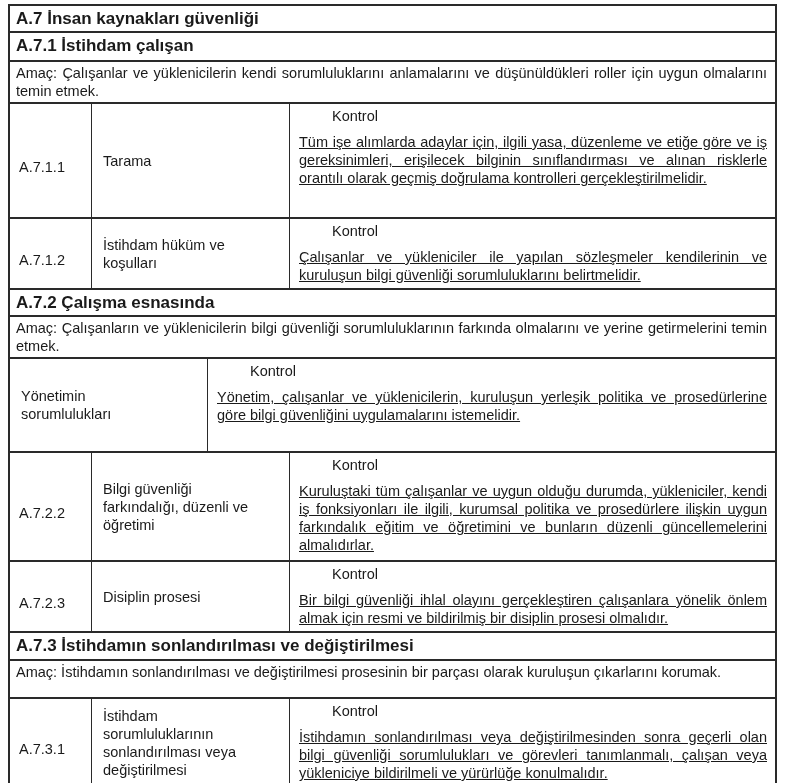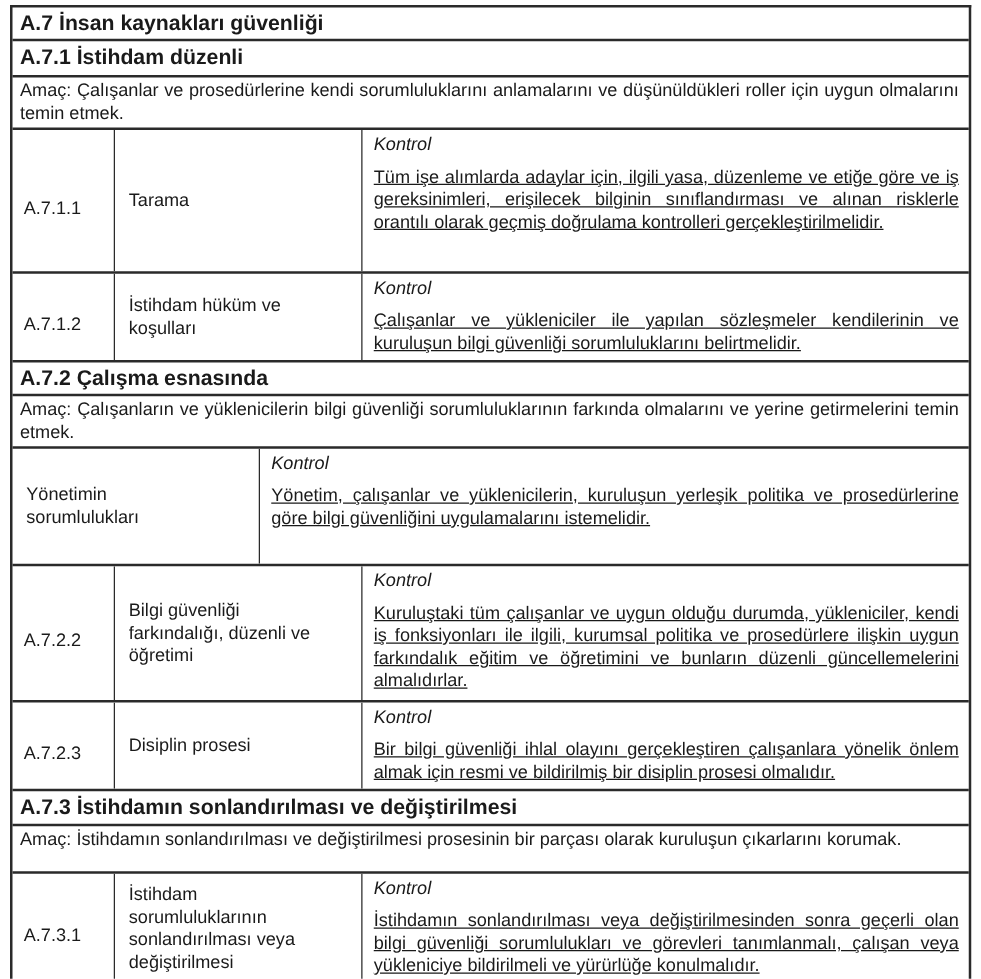--- a/index.html
+++ b/index.html
@@ -36,38 +36,38 @@
   .c2{
     width:198px;flex:0 0 198px;box-sizing:border-box;
     border-right:1.5px solid #2a2a2a;
     display:flex;align-items:center;
     padding:2px 30px 2px 11px;font-size:14.5px;line-height:18px;
   }
   .c3{
     flex:1 1 auto;box-sizing:border-box;
     padding:2px 8px 4px 9px;font-size:14.5px;line-height:18px;
   }
-  .klabel{font-style:italic;padding-top:1px;}
+  .klabel{padding-top:1px;margin-left:33px;}
   .ktext{margin-top:8px;text-align:justify;text-decoration:underline;}
 </style>
 </head>
 <body>
 
 <div class="page">
   <div class="doc-table">
 
     <div class="row hdr" style="min-height:26px">
       <div class="full">A.7 İnsan kaynakları güvenliği</div>
     </div>
 
     <div class="row hdr" style="min-height:29px">
-      <div class="full">A.7.1 İstihdam düzenli</div>
+      <div class="full">A.7.1 İstihdam çalışan</div>
     </div>
     <div class="row obj" style="min-height:39px">
-      <div class="full">Amaç: Çalışanlar ve prosedürlerine kendi sorumluluklarını anlamalarını ve düşünüldükleri roller için uygun olmalarını temin etmek.</div>
+      <div class="full">Amaç: Çalışanlar ve yüklenicilerin kendi sorumluluklarını anlamalarını ve düşünüldükleri roller için uygun olmalarını temin etmek.</div>
     </div>
 
     <div class="row" style="min-height:115px">
       <div class="c1">A.7.1.1</div>
       <div class="c2">Tarama</div>
       <div class="c3">
         <div class="klabel">Kontrol</div>
         <div class="ktext">Tüm işe alımlarda adaylar için, ilgili yasa, düzenleme ve etiğe göre ve iş gereksinimleri, erişilecek bilginin sınıflandırması ve alınan risklerle orantılı olarak geçmiş doğrulama kontrolleri gerçekleştirilmelidir.</div>
       </div>
     </div>

